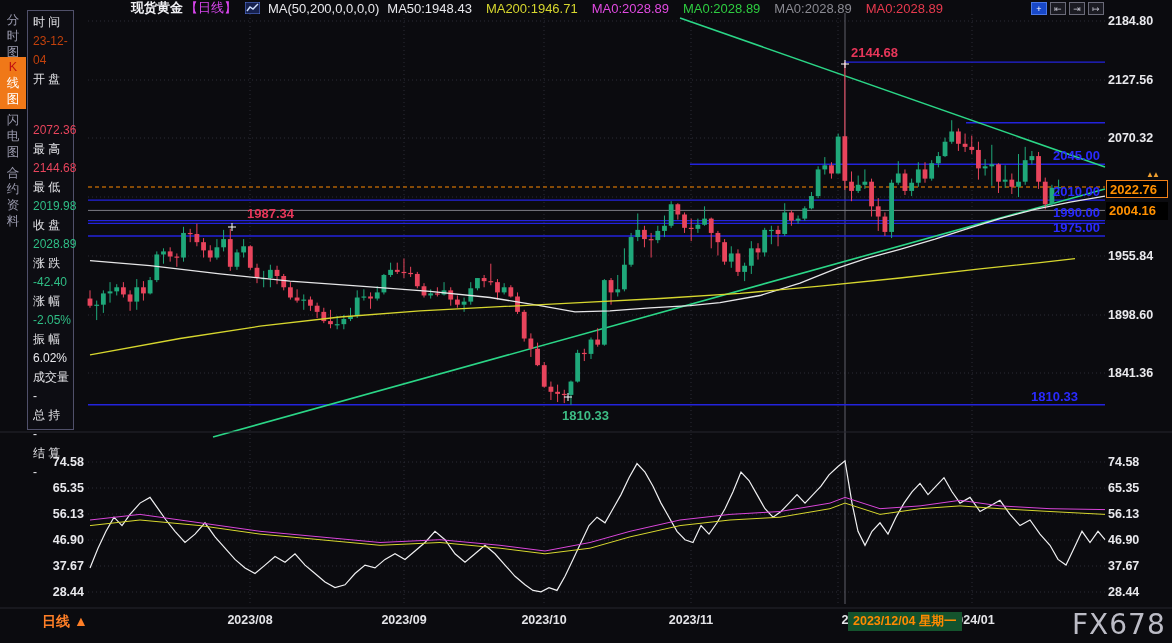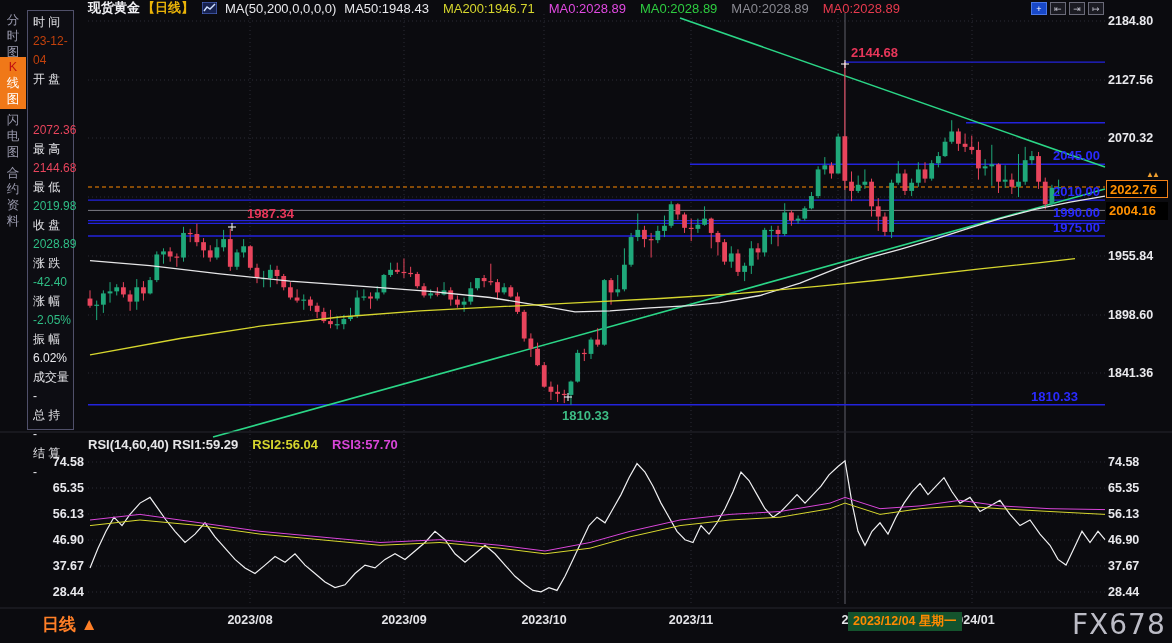--- a/index.html
+++ b/index.html
@@ -1,22 +1,22 @@
 <!DOCTYPE html>
 <html><head>
 <meta charset="utf-8">
 <style>
   html,body{margin:0;padding:0;background:#0b0b0f;width:1172px;height:643px;overflow:hidden;
     font-family:"Liberation Sans","DejaVu Sans",sans-serif;-webkit-font-smoothing:antialiased;}
   #app{position:relative;width:1172px;height:643px;background:#0b0b0f;}
   #chart-svg{position:absolute;left:0;top:0;}
   
   .hdr{position:absolute;left:88px;top:0;height:16px;display:flex;align-items:center;gap:8px;font-size:13px;white-space:nowrap;}
-  .hdr .title{color:#f0f0f4;font-weight:bold;}
-  .hdr .period{color:#eab308;font-weight:bold;}
+  .hdr .title{color:#f0f0f4;font-weight:bold;margin-left:43px;}
+  .hdr .period{color:#d946ef;font-weight:normal;}
   .ind-icon{display:inline-block;width:15px;height:12px;}
   #ma-list{display:flex;gap:14px;font-size:13px;}
   
   #tr-icons{position:absolute;right:68px;top:2px;display:flex;gap:3px;}
   .tr-btn{width:16px;height:13px;border:1px solid #6a6a78;background:#1b1b22;color:#c0c0cc;font-size:9px;
     line-height:12px;text-align:center;box-sizing:border-box;}
   .tr-btn.active{background:#1848c8;border-color:#4a78e8;color:#fff;}
   
   .vtab{position:absolute;left:0;width:26px;display:flex;flex-direction:column;align-items:center;
     font-size:12.5px;color:#9a9aae;line-height:16px;cursor:default;padding:2px 0;}
@@ -29,21 +29,21 @@
   .ytick{position:absolute;left:1108px;width:60px;font-size:12.5px;font-weight:600;color:#e9e9ed;transform:translateY(-50%);}
   .rtick-l{position:absolute;left:38px;width:46px;text-align:right;font-size:12.5px;font-weight:600;color:#e9e9ed;transform:translateY(-50%);}
   
   #rsi-hdr{position:absolute;left:88px;top:437px;display:flex;gap:14px;font-size:13px;font-weight:bold;white-space:nowrap;}
   
   .pbox{position:absolute;left:1106px;width:62px;height:18px;background:#000;color:#ff9000;font-size:13px;
     font-weight:bold;line-height:18px;padding-left:3px;box-sizing:border-box;}
   .pbox.framed{border:1px solid #f08018;}
   #pbox-arrows{position:absolute;left:1146px;top:170px;color:#f0a030;font-size:8px;letter-spacing:-2px;}
   
-  #period-label{position:absolute;left:42px;top:613px;color:#ff7f27;font-size:17px;font-weight:bold;}
+  #period-label{position:absolute;left:42px;top:613px;color:#ff7f27;font-size:14px;font-weight:bold;}
   .xlab{position:absolute;top:613px;transform:translateX(-50%);color:#e4e4e8;font-size:12.5px;font-weight:bold;white-space:nowrap;}
   #cursor-date{position:absolute;left:848px;top:612px;background:#14532d;color:#ff8a00;font-size:12.5px;font-weight:bold;
     padding:1px 5px;white-space:nowrap;}
   #watermark{position:absolute;left:1072px;top:608px;font-size:28px;color:#bcbcc6;letter-spacing:1px;font-family:"DejaVu Sans",sans-serif;}
   
   #toolbar{position:absolute;left:0;top:630px;height:13px;display:flex;align-items:stretch;font-size:11.5px;line-height:13px;}
   .tb{padding:0 10px;border-right:1px solid #3a3a44;color:#cfcfd4;background:#17171d;white-space:nowrap;cursor:default;}
   .tb.active{background:#f07c1c;color:#fff;}
   .tb.vip{color:#ff8a00;}
 </style>
@@ -478,25 +478,20 @@
 
   <div id="yticks">
       <div class="ytick" style="top: 21px;">2184.80</div>
       <div class="ytick" style="top: 80px;">2127.56</div>
       <div class="ytick" style="top: 138px;">2070.32</div>
       <div class="ytick" style="top: 256px;">1955.84</div>
       <div class="ytick" style="top: 315px;">1898.60</div>
       <div class="ytick" style="top: 373px;">1841.36</div>
     </div>
 
-  <div id="rsi-hdr">
-      <span style="color: rgb(230, 230, 232);">RSI(14,60,40) RSI1:59.29</span>
-      <span style="color: rgb(214, 214, 46);">RSI2:56.04</span>
-      <span style="color: rgb(217, 70, 217);">RSI3:57.70</span>
-    </div>
   <div id="rsi-ticks">
       <div class="rtick-l" style="top: 462px;">74.58</div>
       <div class="ytick" style="top: 462px;">74.58</div>
       <div class="rtick-l" style="top: 488px;">65.35</div>
       <div class="ytick" style="top: 488px;">65.35</div>
       <div class="rtick-l" style="top: 514px;">56.13</div>
       <div class="ytick" style="top: 514px;">56.13</div>
       <div class="rtick-l" style="top: 540px;">46.90</div>
       <div class="ytick" style="top: 540px;">46.90</div>
       <div class="rtick-l" style="top: 566px;">37.67</div>

